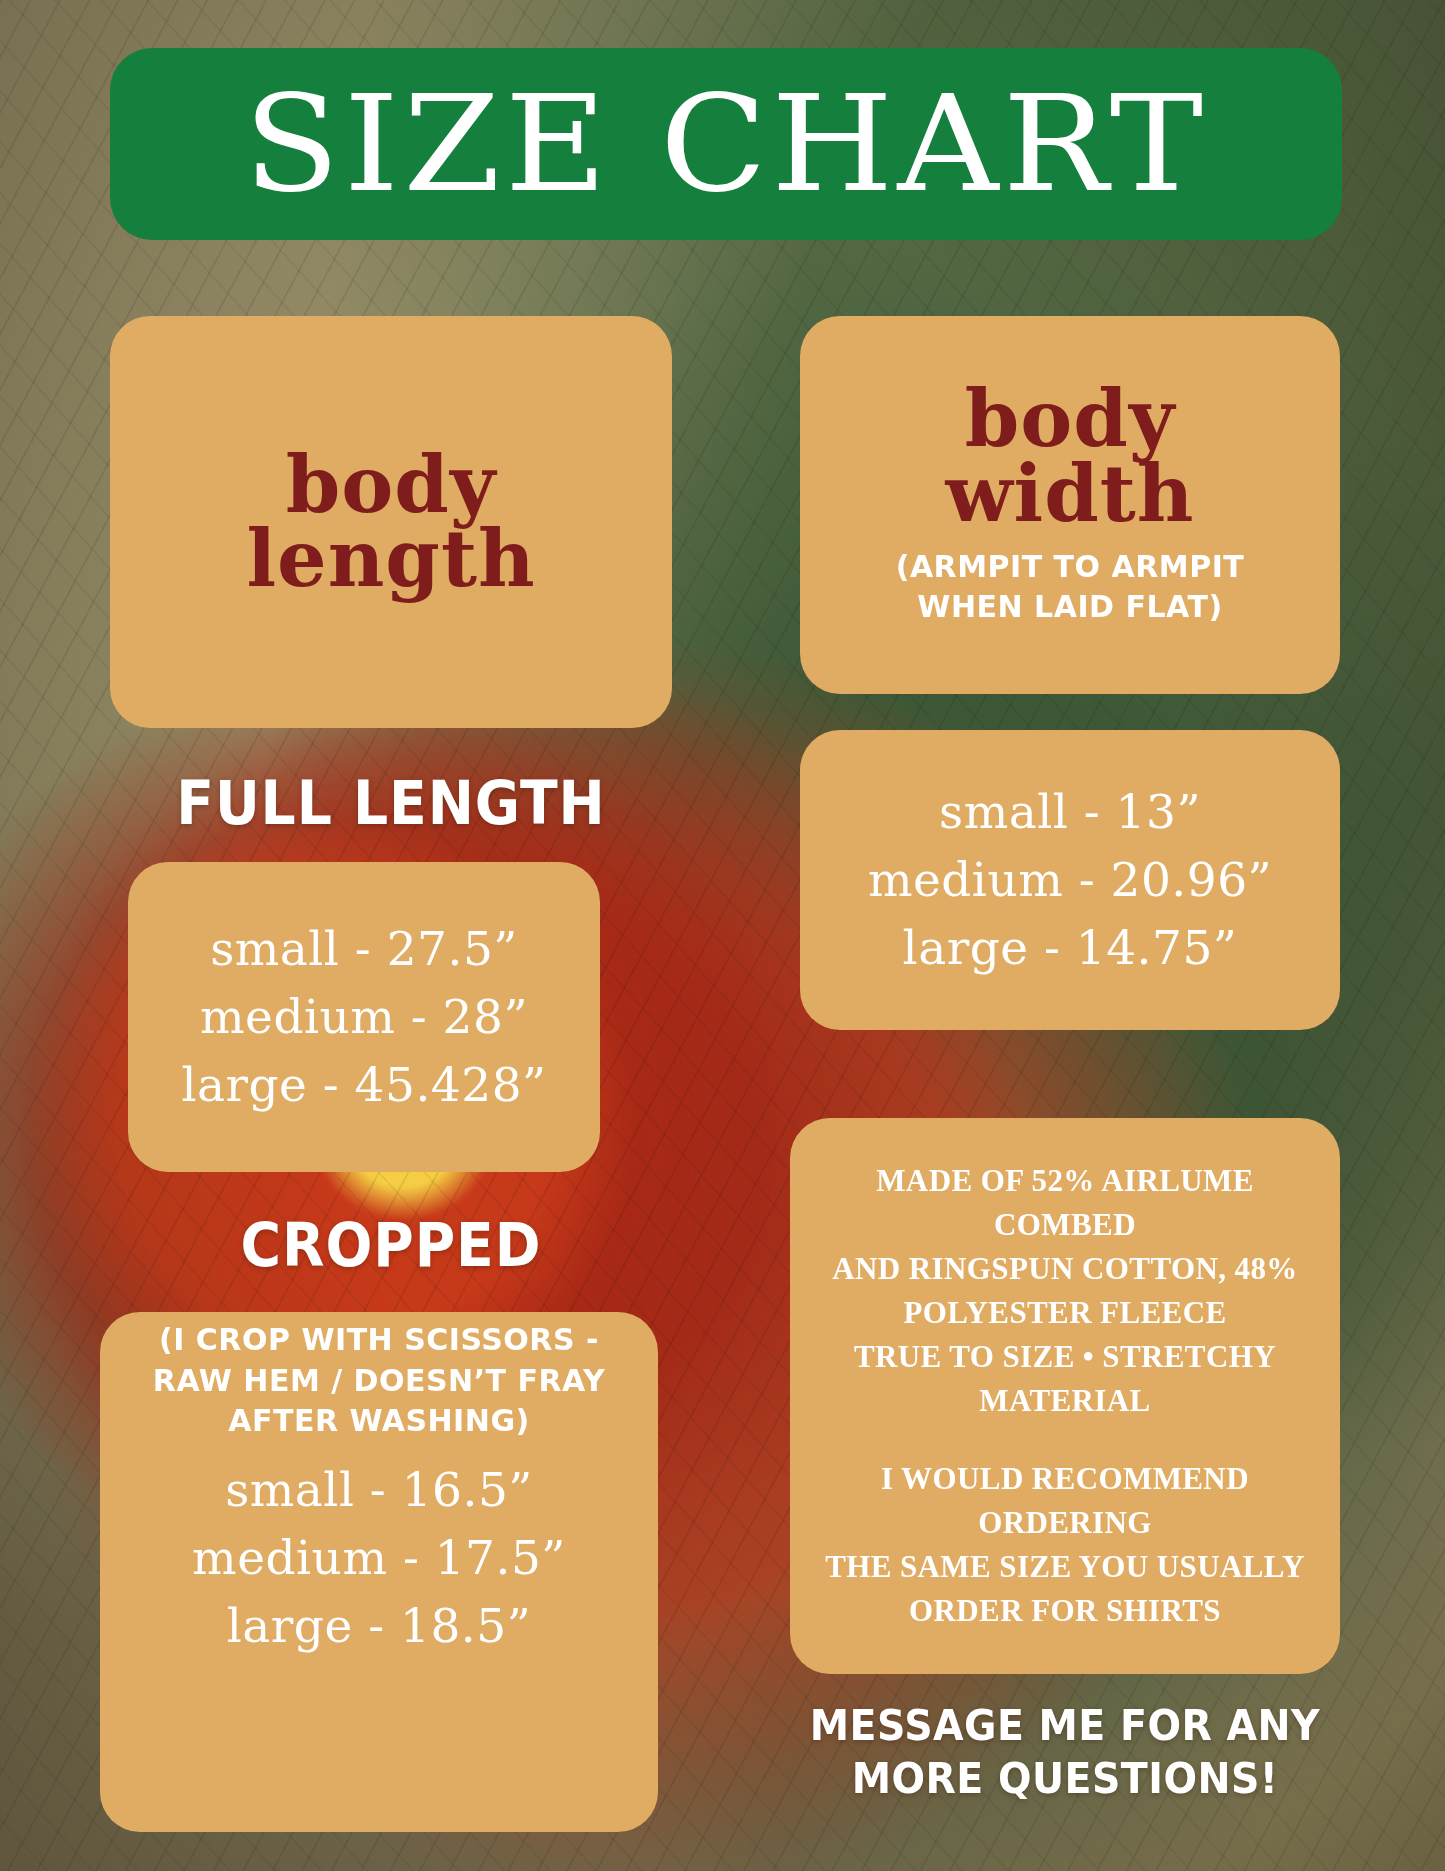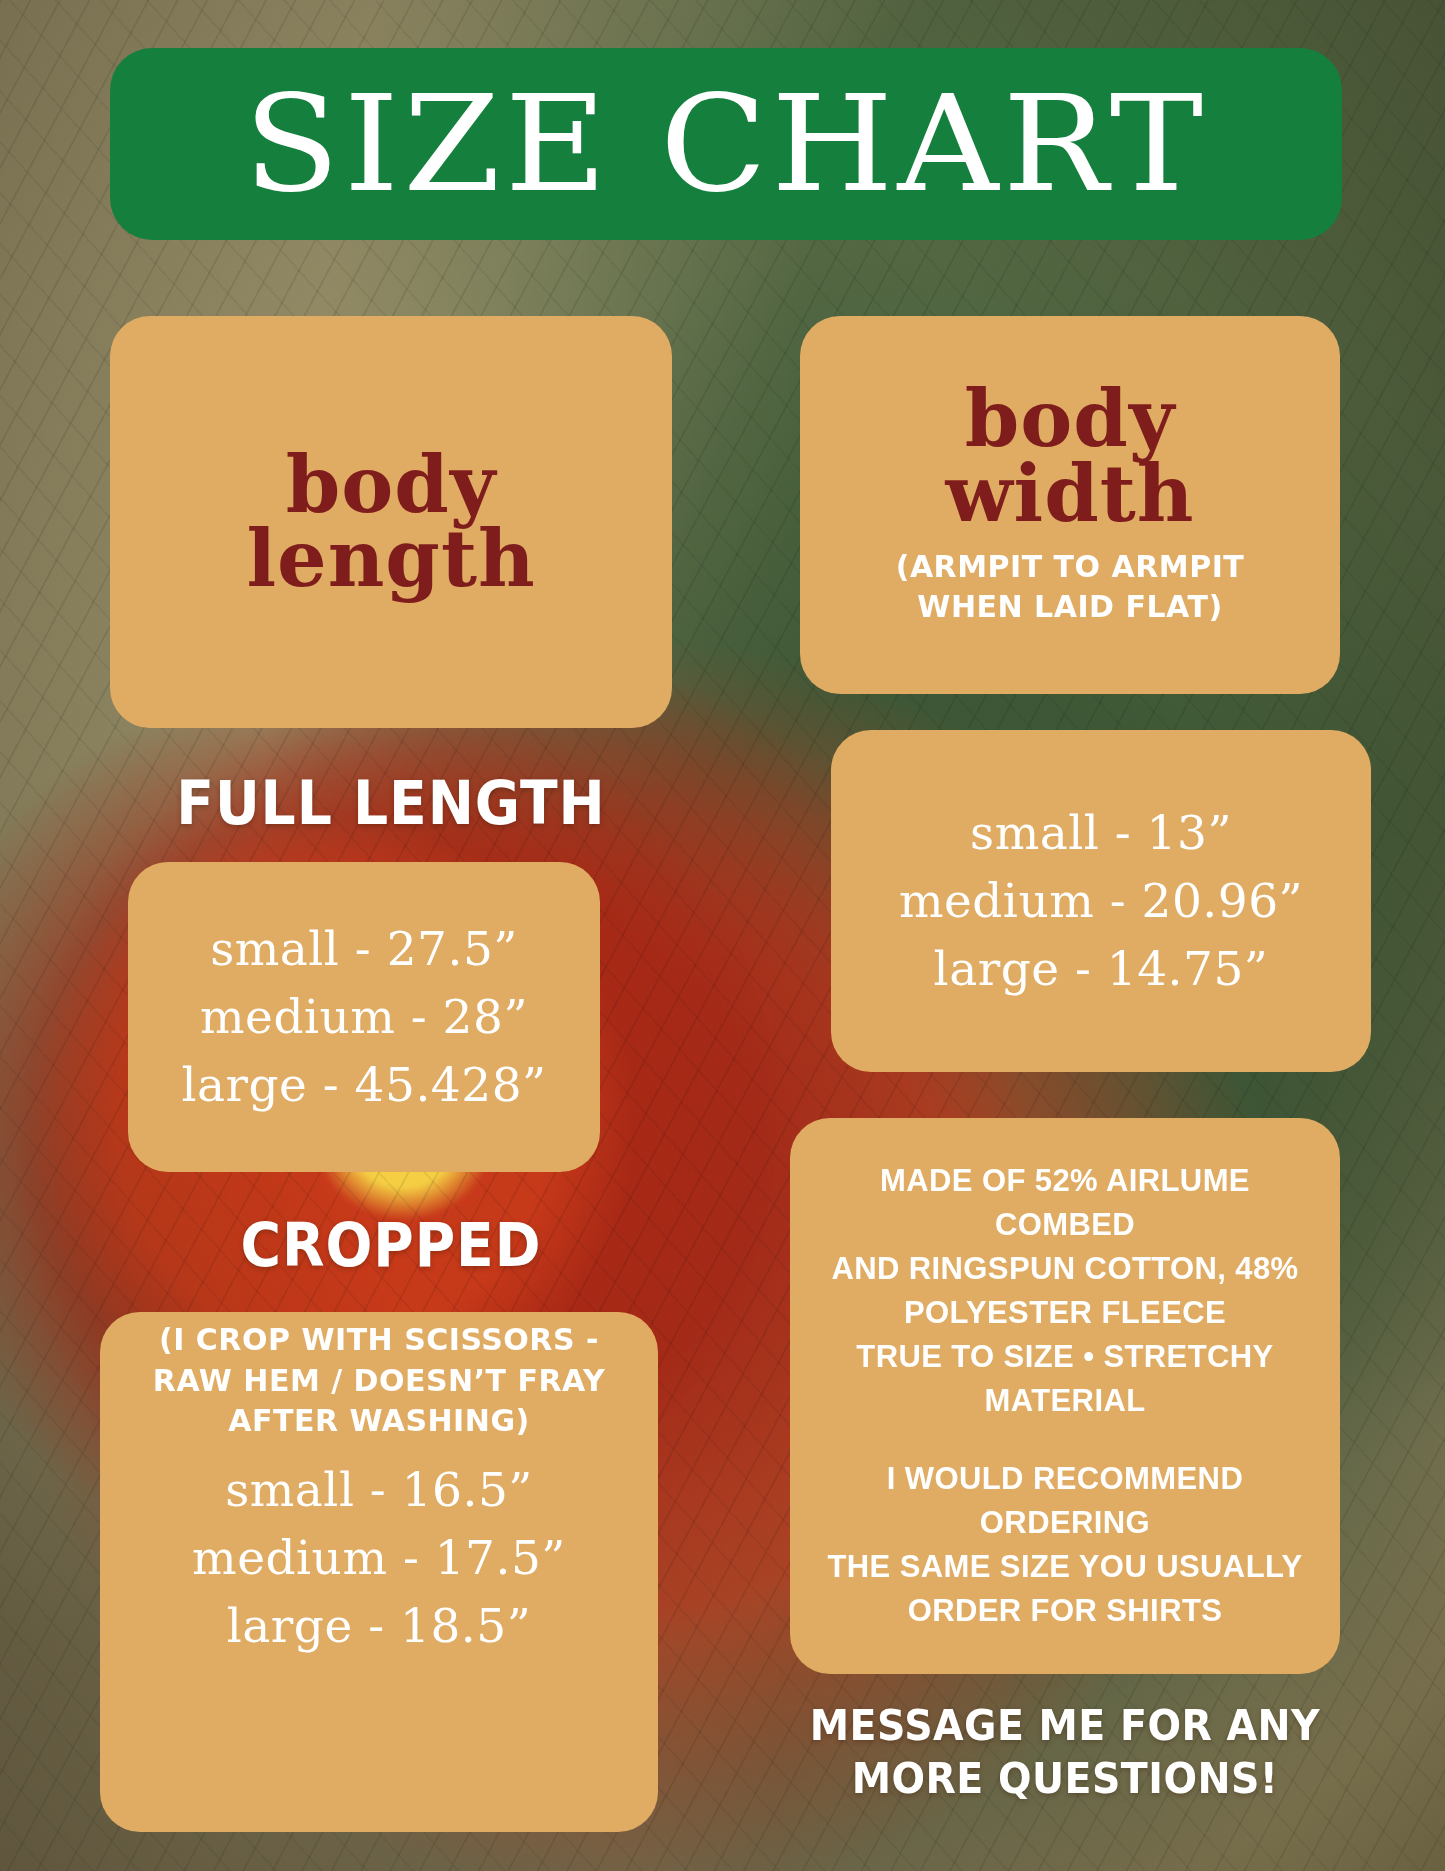--- a/index.html
+++ b/index.html
@@ -137,21 +137,21 @@
     font-size: 60px;
     letter-spacing: 1px;
     text-transform: uppercase;
     text-align: center;
     text-shadow: 0 2px 6px rgba(60,30,10,0.35);
     transform: scaleX(0.92);
   }
 
   .info-text {
     color: #ffffff;
-    font-family: Liberation Sans, sans-serif;
+    font-family: Liberation Serif, serif;
     font-weight: 700;
     font-size: 31px;
     line-height: 1.42;
     text-align: center;
     text-transform: uppercase;
     letter-spacing: 0.4px;
   }
   .info-text .gap { display: block; height: 34px; }
 
   .footer-text {
@@ -171,22 +171,22 @@
   
   #card-body-length { left: 110px; top: 316px; width: 562px; height: 412px;
       display: flex; flex-direction: column; align-items: center; justify-content: center; padding: 20px 26px; }
   #card-body-width  { left: 800px; top: 316px; width: 540px; height: 378px;
       display: flex; flex-direction: column; align-items: center; justify-content: center; padding: 20px 26px; }
 
   #label-full-length { left: 110px; top: 768px; width: 562px; }
   #card-full-length { left: 128px; top: 862px; width: 472px; height: 310px;
       display: flex; align-items: center; justify-content: center; }
 
-  #card-body-width-sizes { left: 800px; top: 730px; width: 540px; height: 342px;
-      display: flex; align-items: center; justify-content: center; margin-left: 31px; }
+  #card-body-width-sizes { left: 800px; top: 730px; width: 540px; height: 300px;
+      display: flex; align-items: center; justify-content: center; }
 
   #label-cropped { left: 110px; top: 1210px; width: 562px; }
   #card-cropped { left: 100px; top: 1312px; width: 558px; height: 520px;
       display: flex; flex-direction: column; align-items: center; justify-content: flex-start; padding: 8px 24px 0 24px; }
 
   #card-info { left: 790px; top: 1118px; width: 550px; height: 556px;
       display: flex; align-items: center; justify-content: center; padding: 22px 26px; }
 
   #footer-message { left: 790px; top: 1700px; width: 550px; }
 </style>

